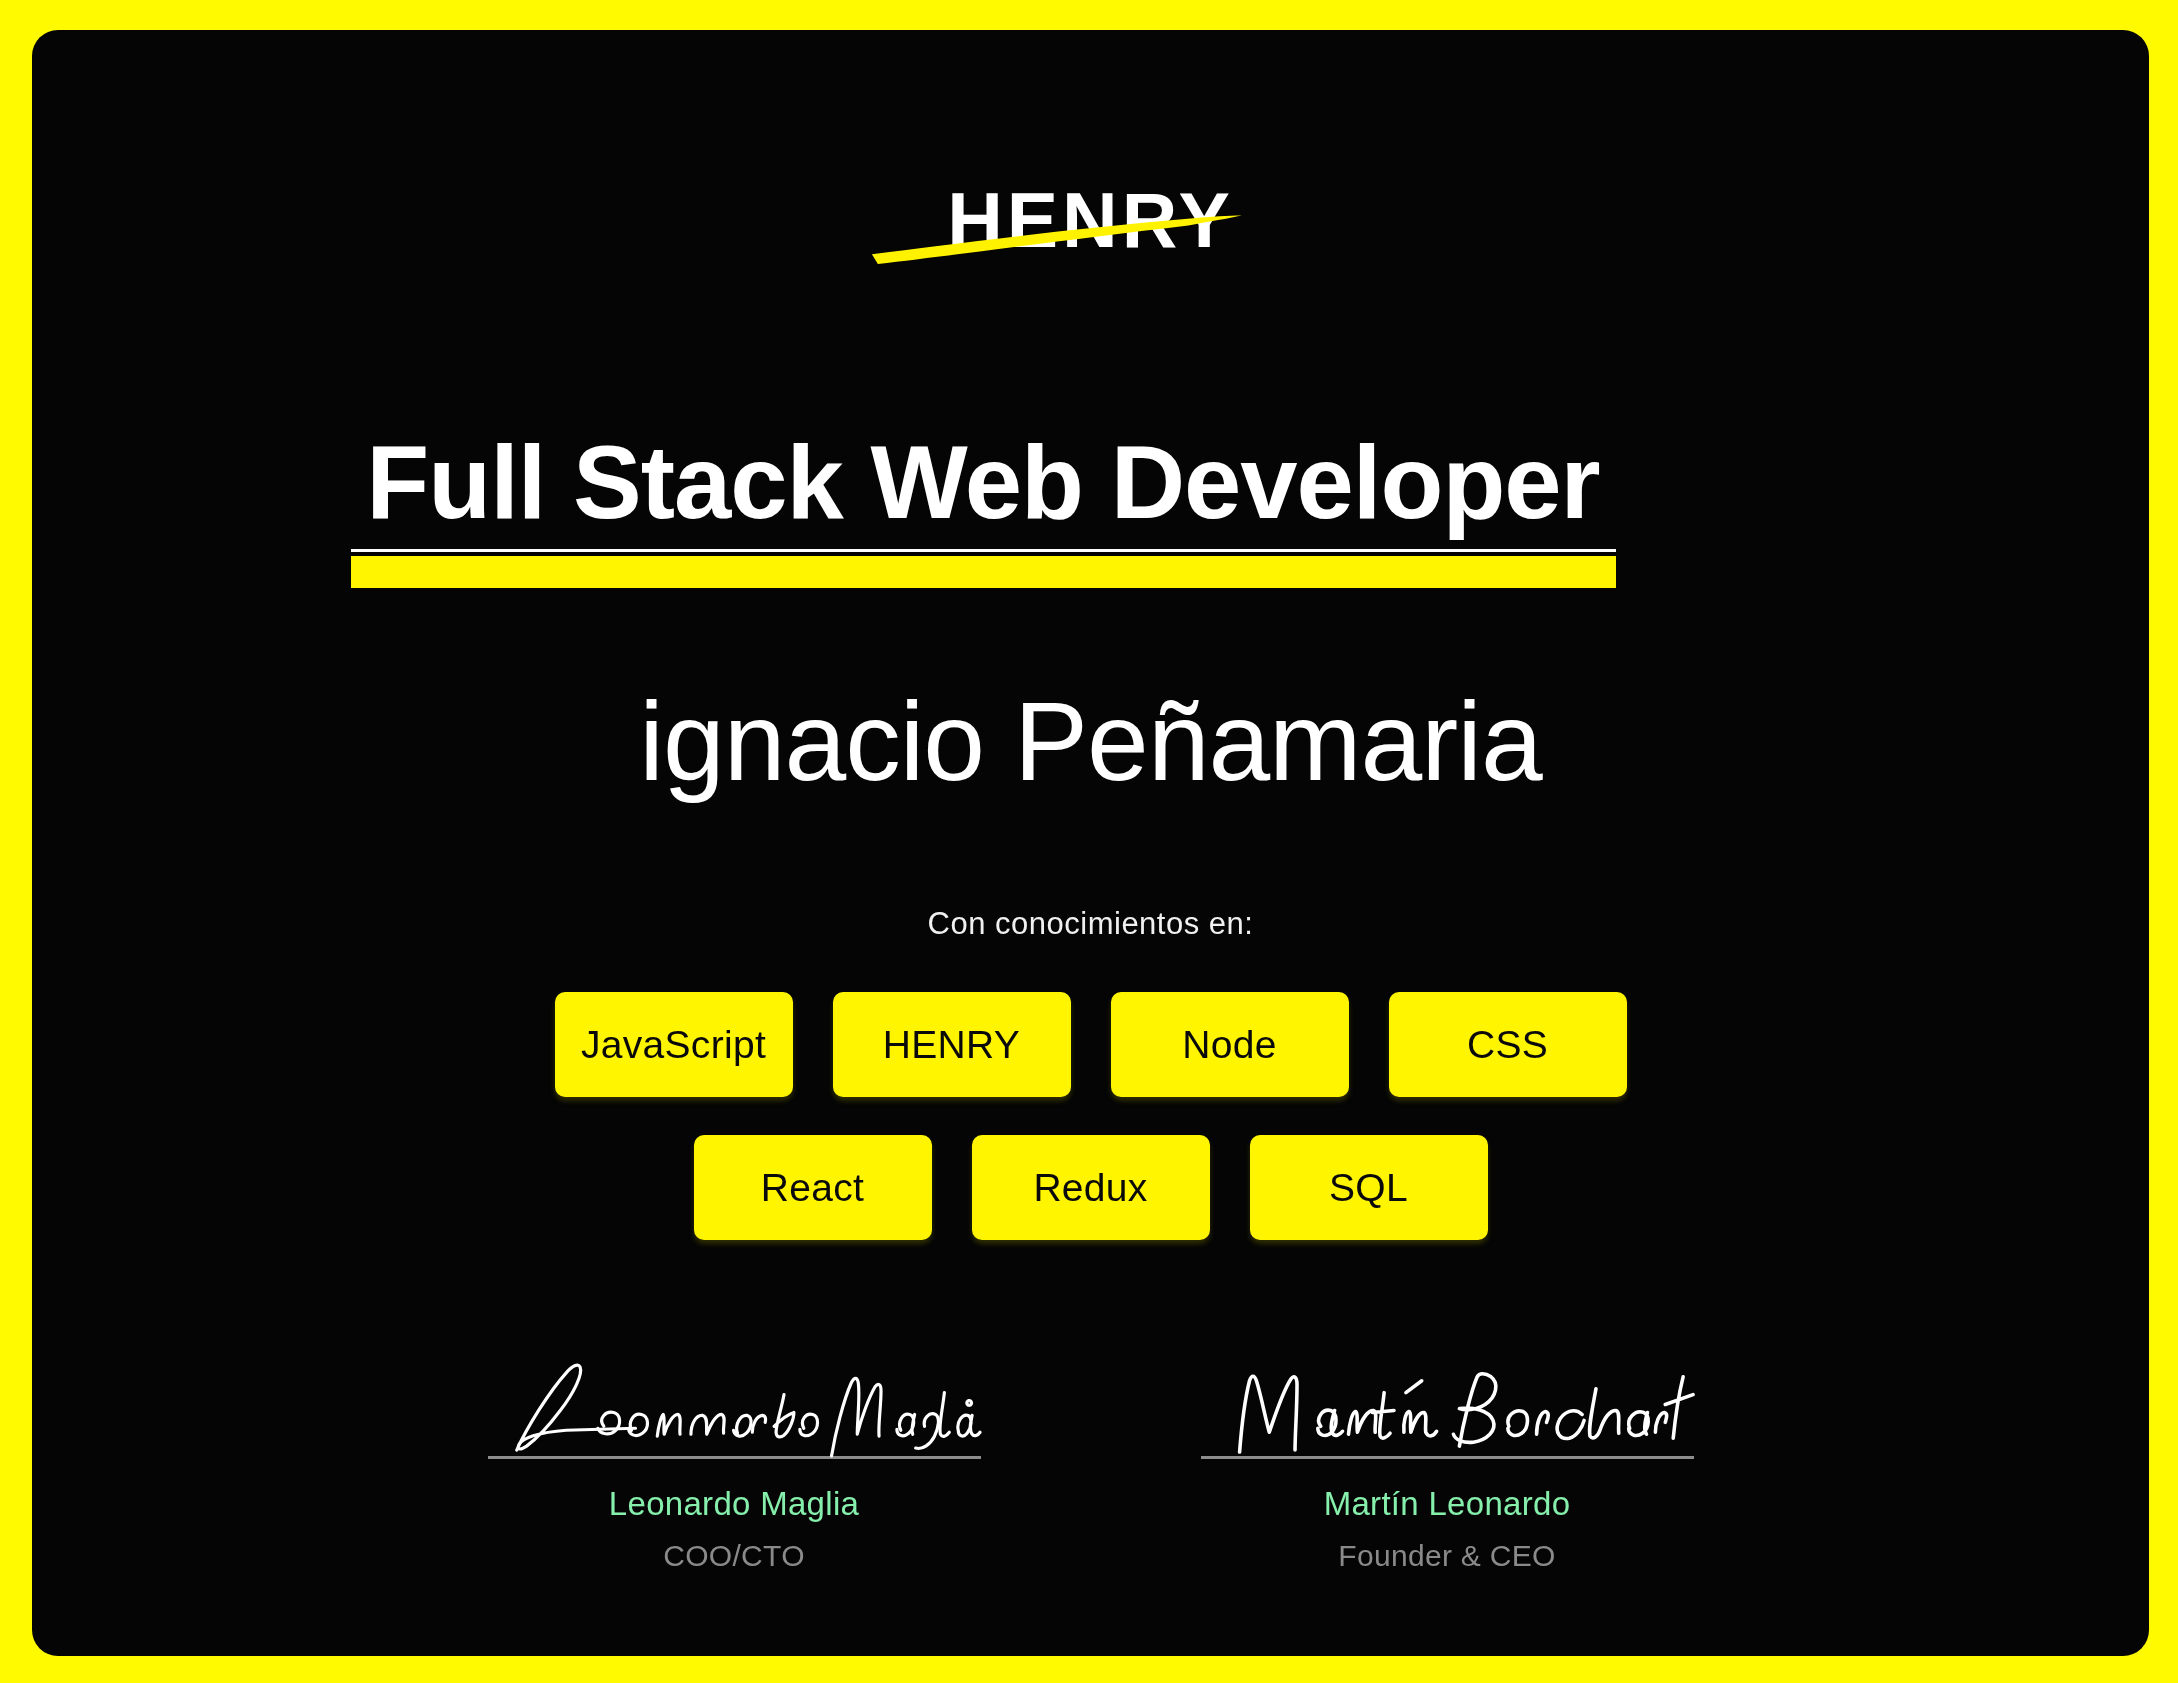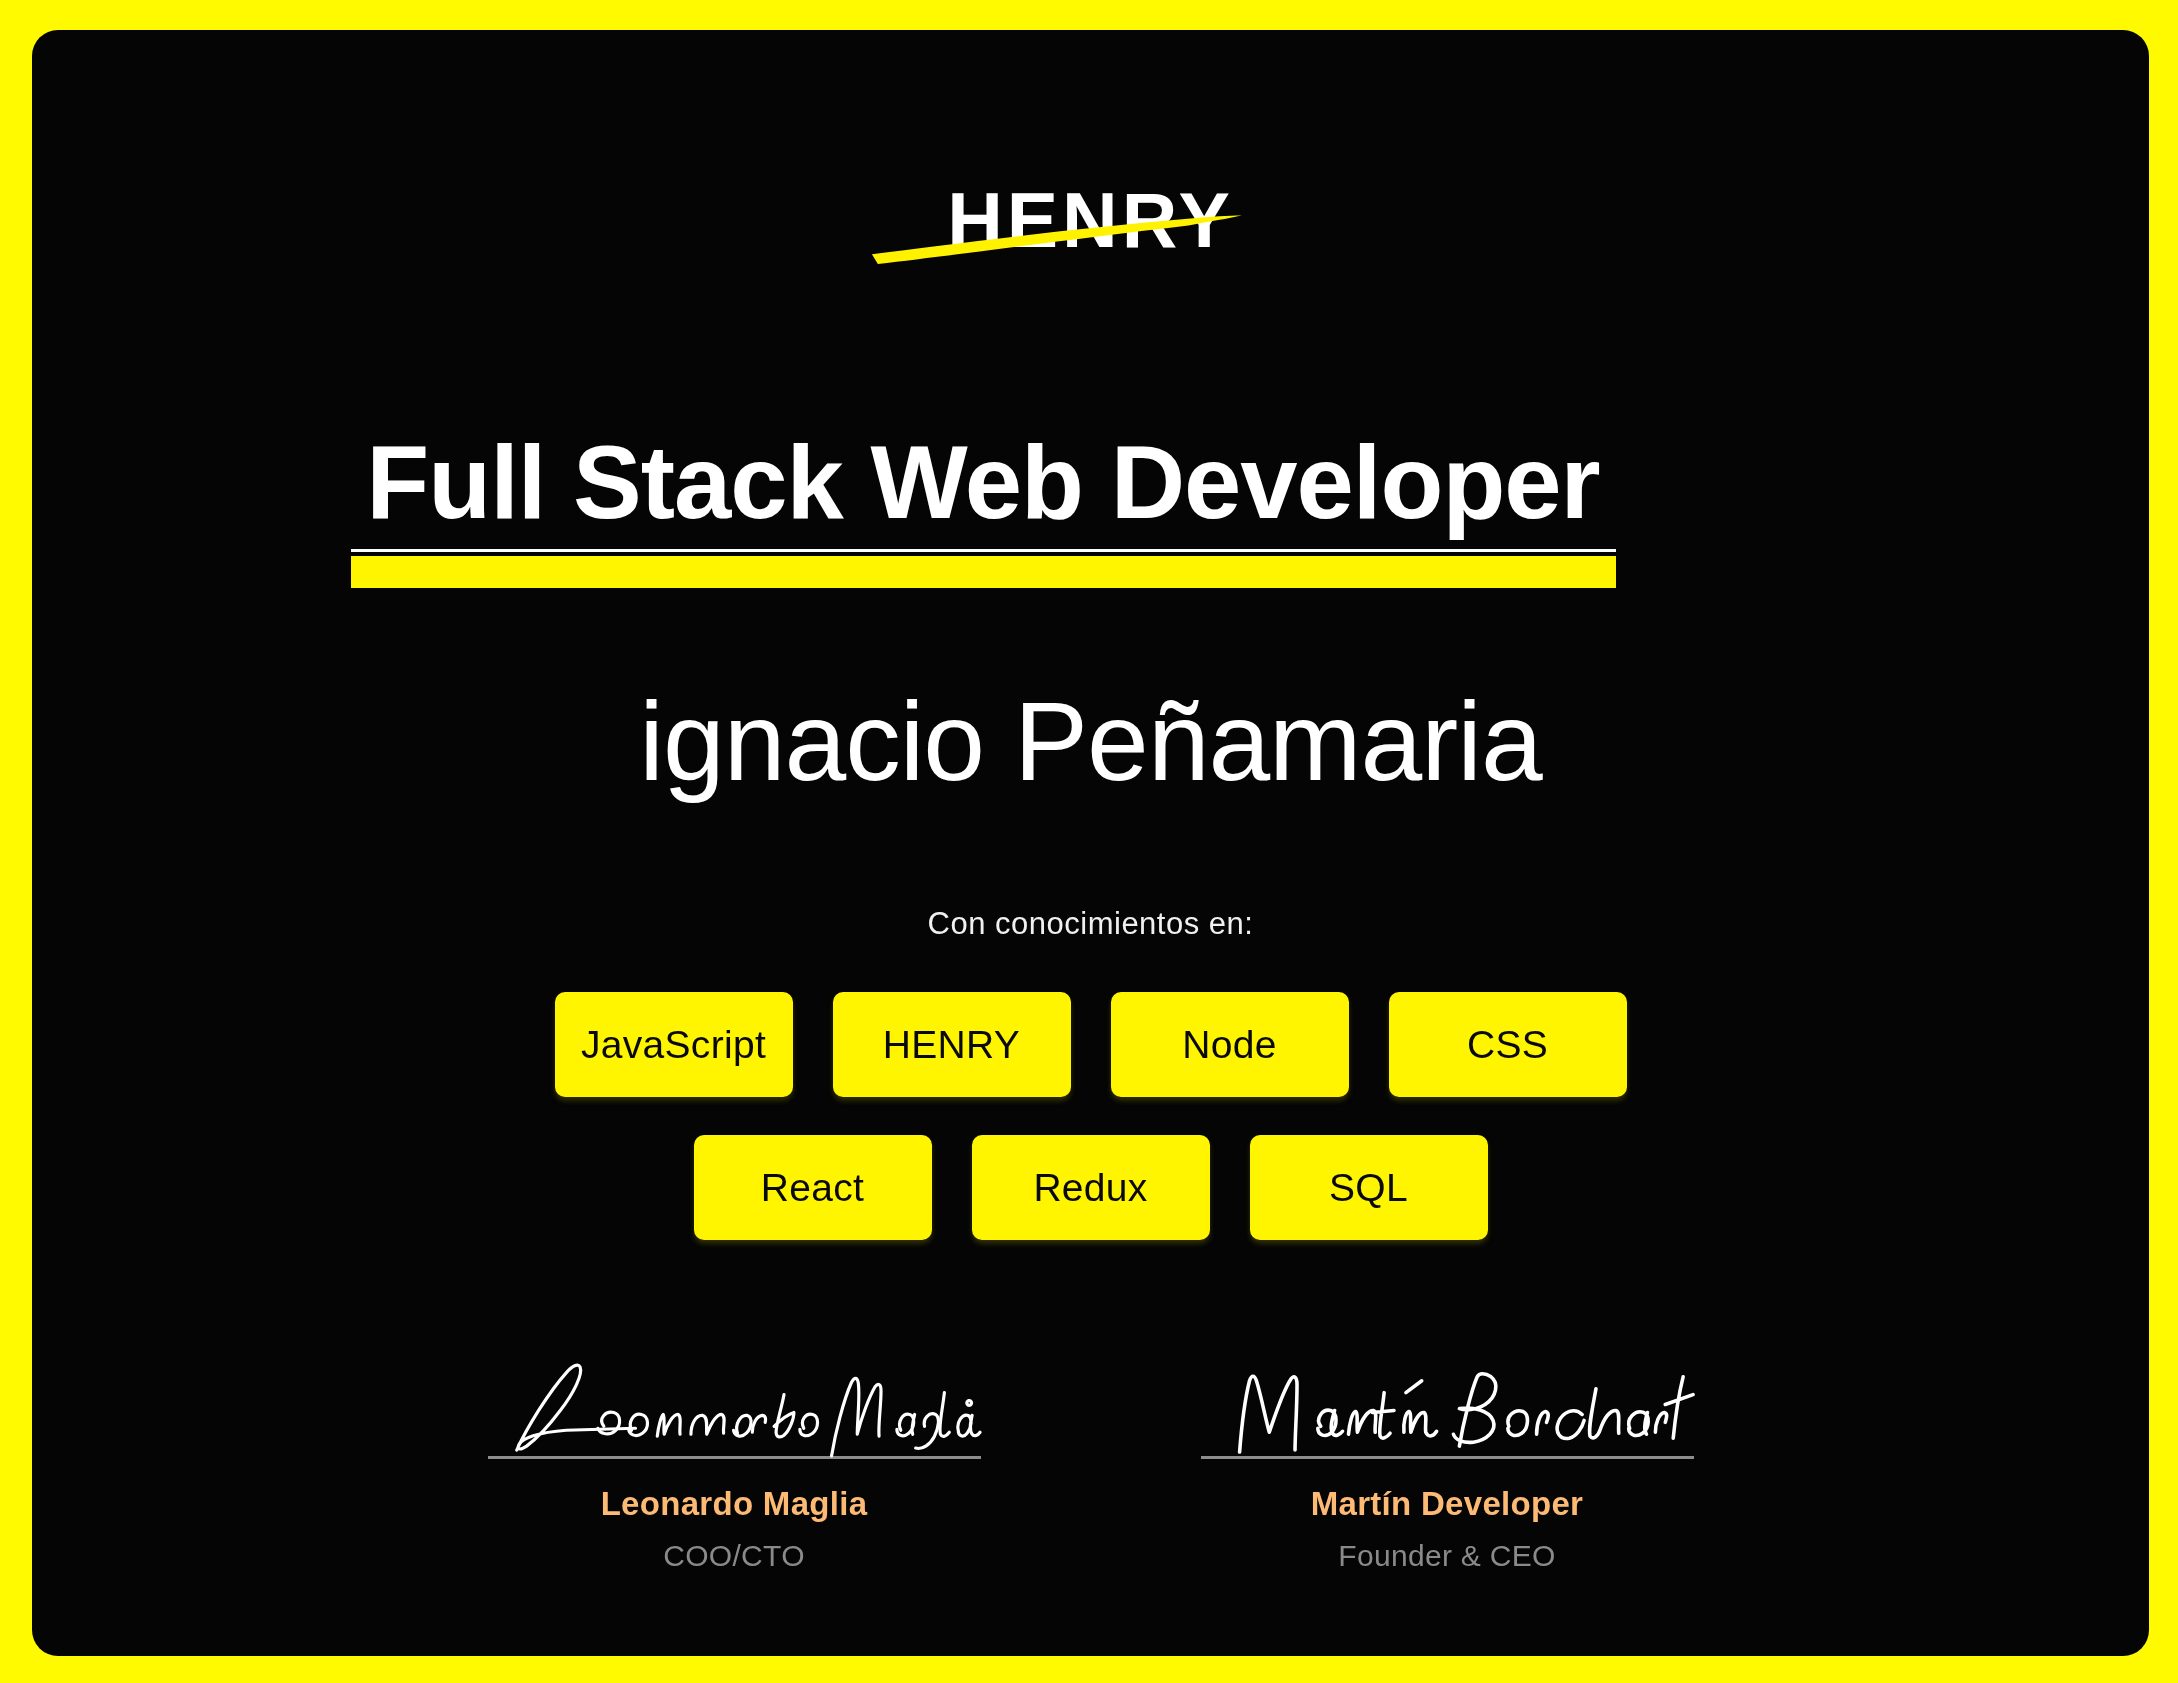--- a/index.html
+++ b/index.html
@@ -185,23 +185,23 @@
     bottom: -6px;
   }
   .sign-line {
     width: 493px;
     height: 3px;
     background: #8d8d8d;
     margin: 0 auto;
   }
   .sign-name {
     margin-top: 26px;
-    color: #fdba74;
-    font-family: "Liberation Sans", sans-serif;
-    font-weight: 700;
+    color: #86efac;
+    font-family: "Liberation Sans", sans-serif;
+    font-weight: 400;
     font-size: 33px;
     letter-spacing: 0.3px;
   }
   .sign-role {
     margin-top: 16px;
     color: #8a8a8a;
     font-family: "Liberation Sans", sans-serif;
     font-weight: 400;
     font-size: 30px;
     letter-spacing: 0.3px;
@@ -297,21 +297,21 @@
               <path d="M340 82 C340 70, 344 60, 349 59 C353 60, 352 65, 350 70"></path>
               <path d="M386 62 C378 54, 366 60, 362 70 C358 80, 364 88, 373 86 C380 84, 386 76, 388 68"></path>
               <path d="M400 36 C396 58, 392 76, 394 84 C397 88, 402 84, 404 78 C408 66, 414 58, 420 58 C425 59, 422 72, 423 81"></path>
               <path d="M434 76 C430 66, 440 57, 448 60 C455 63, 454 76, 447 81 C440 86, 433 82, 433 76 M452 60 C449 70, 448 78, 451 82"></path>
               <path d="M460 80 C460 70, 464 61, 469 60 C473 61, 471 66, 470 70"></path>
               <path d="M478 86 C480 66, 484 40, 488 24 M470 52 L498 42"></path>
             </g>
           </svg>
         </div>
         <div class="sign-line"></div>
-        <div class="sign-name">Martín Developer</div>
+        <div class="sign-name">Martín Leonardo</div>
         <div class="sign-role">Founder &amp; CEO</div>
       </div>
 
     </div>
 
   </div>
 </div>
 
 
 </body></html>

